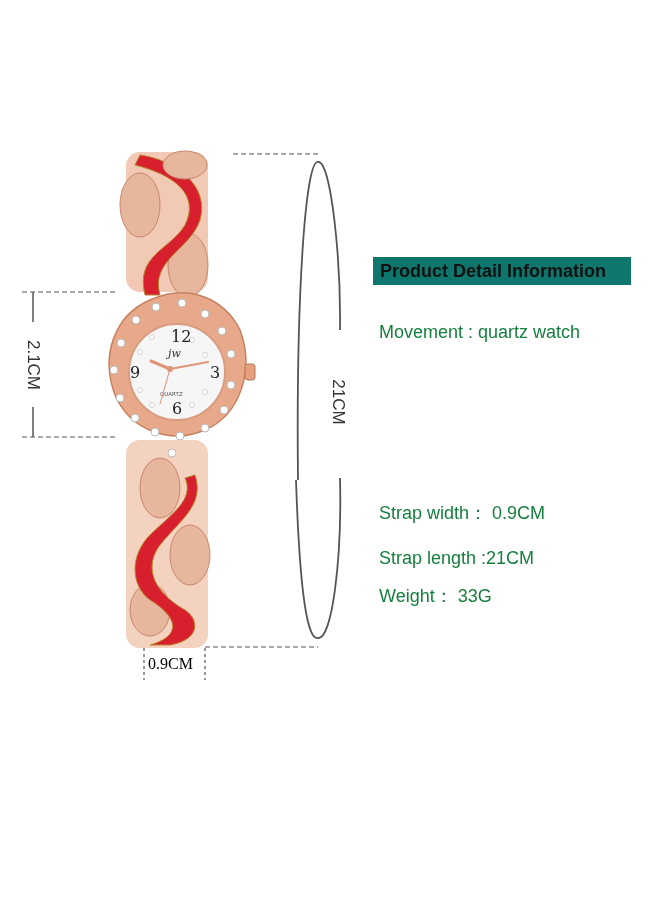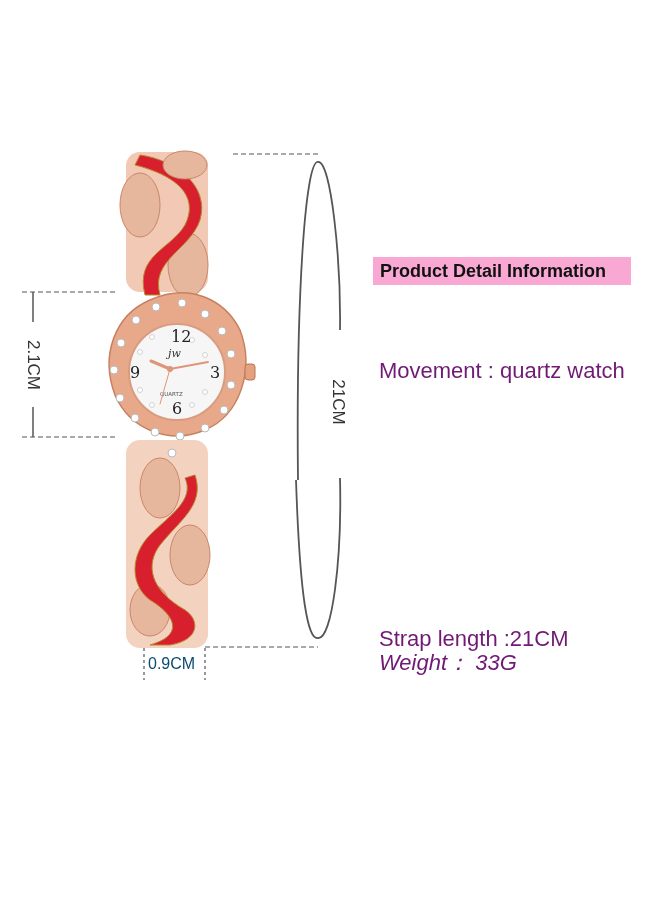--- a/index.html
+++ b/index.html
@@ -1,23 +1,23 @@
 <!DOCTYPE html>
 <html><head>
   <meta charset="utf-8">
   <style>
     html, body { margin: 0; padding: 0; background: #ffffff; }
     body { width: 660px; height: 900px; position: relative; overflow: hidden; font-family: "Liberation Sans", sans-serif; }
     .canvas { position: absolute; left: 0; top: 0; width: 660px; height: 900px; }
     svg.art { position: absolute; left: 0; top: 0; }
     .vlabel { position: absolute; font-size: 17px; color: #333; transform: rotate(90deg); transform-origin: center center; white-space: nowrap; }
-    .hlabel { position: absolute; font-size: 16px; color: #0c4a6e; white-space: nowrap; }
-    .info-title { position: absolute; left: 373px; top: 257px; width: 258px; height: 28px; background: #f9a8d4; }
+    .hlabel { position: absolute; font-size: 16px; color: #000000; white-space: nowrap; font-family: Liberation Serif, serif; }
+    .info-title { position: absolute; left: 373px; top: 257px; width: 258px; height: 28px; background: #0f766e; }
     .info-title span { display: block; font-weight: bold; font-size: 18px; color: #111; line-height: 28px; padding-left: 7px; white-space: nowrap; }
-    .spec { position: absolute; left: 379px; font-size: 22px; color: #701a75; white-space: nowrap; margin-top: 36px; }
+    .spec { position: absolute; left: 379px; font-size: 18px; color: #15803d; white-space: nowrap; }
   </style>
 </head>
 <body>
 
 <div class="canvas">
 
   <svg class="art" width="660" height="900" viewBox="0 0 660 900">
 
     <g stroke="#555" fill="none">
 
@@ -102,15 +102,16 @@
 
   <div class="vlabel" style="left: 5px; top: 355px; width: 56px; text-align:center;">2.1CM</div>
   <div class="vlabel" style="left: 312px; top: 392px; width: 52px; text-align:center;">21CM</div>
   <div class="hlabel" style="left: 148px; top: 655px;">0.9CM</div>
 
   <div class="info-title">
     <span>Product Detail Information</span>
   </div>
 
   <div class="spec" style="top: 322px;">Movement : quartz watch</div>
-  <div class="spec" style="top: 590px;">Strap length :21CM</div>
-  <div class="spec" style="top: 612px; font-style: italic;">Weight： 33G</div>
+  <div class="spec" style="top: 501px;">Strap width： 0.9CM</div>
+  <div class="spec" style="top: 548px;">Strap length :21CM</div>
+  <div class="spec" style="top: 584px;">Weight： 33G</div>
 </div>
 
 </body></html>

